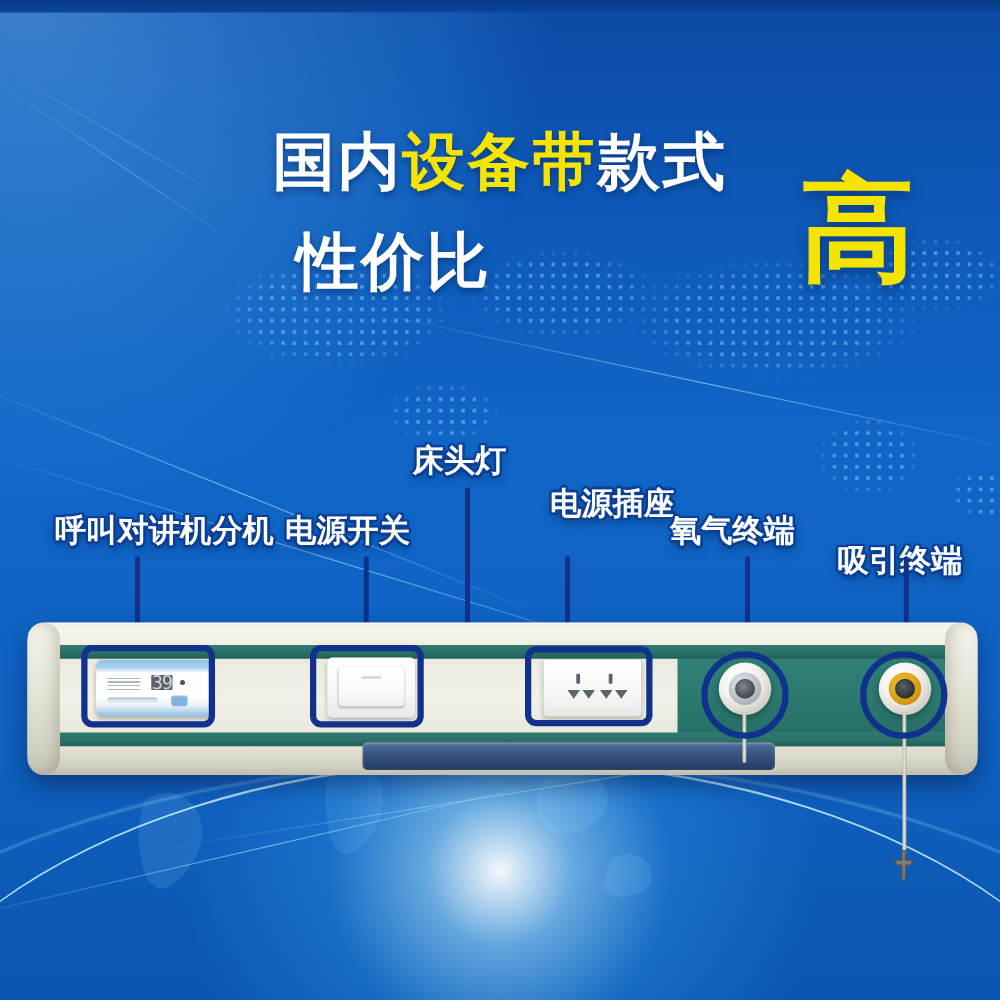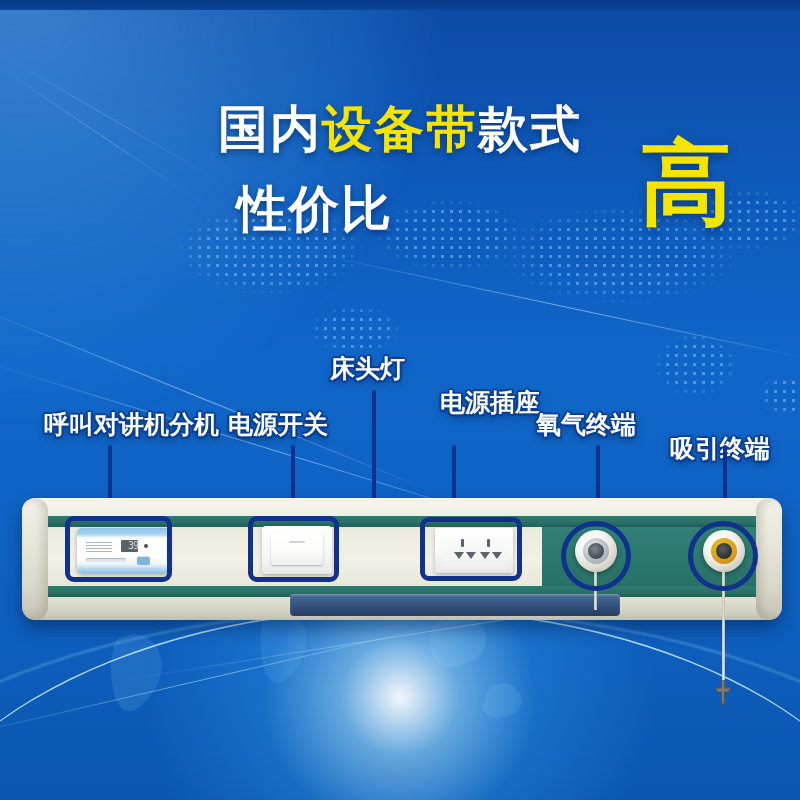--- a/index.html
+++ b/index.html
@@ -173,21 +173,21 @@
     box-shadow:0 2px 4px rgba(0,0,0,.28);
   }
   .ic-grille{
     position:absolute;left:9px;top:13px;width:26px;height:11px;
     background-image:repeating-linear-gradient(0deg,#9aa6b2 0 1px,transparent 1px 3px);
     opacity:.8;
   }
   .ic-lcd{
     position:absolute;left:44px;top:12px;width:17px;height:12px;border-radius:1px;
     background:#5c6168;color:#cfd6dd;font-family:"DejaVu Sans Mono","Liberation Mono",monospace;
-    font-size:10px;text-align:right;line-height:12px;letter-spacing:-1px;
+    font-size:15px;text-align:center;line-height:12px;letter-spacing:-1px;
   }
   .ic-led{position:absolute;left:67px;top:16px;width:4px;height:4px;border-radius:50%;background:#4b5158;}
   .ic-slot{position:absolute;left:9px;top:30px;width:40px;height:4px;border-radius:2px;background:#dfe6ec;box-shadow:inset 0 1px 1px rgba(120,140,160,.5);}
   .ic-btn{position:absolute;left:60px;top:28px;width:13px;height:9px;border-radius:2px;background:#7fb4dd;box-shadow:inset 0 1px 0 rgba(255,255,255,.6);}
 
   .switch{
     position:absolute;left:240px;top:28px;width:70px;height:48px;border-radius:4px;
     background:linear-gradient(180deg,#ffffff 0%,#f7f8f8 55%,#e7eaea 100%);
     box-shadow:0 2px 4px rgba(0,0,0,.25);
   }

